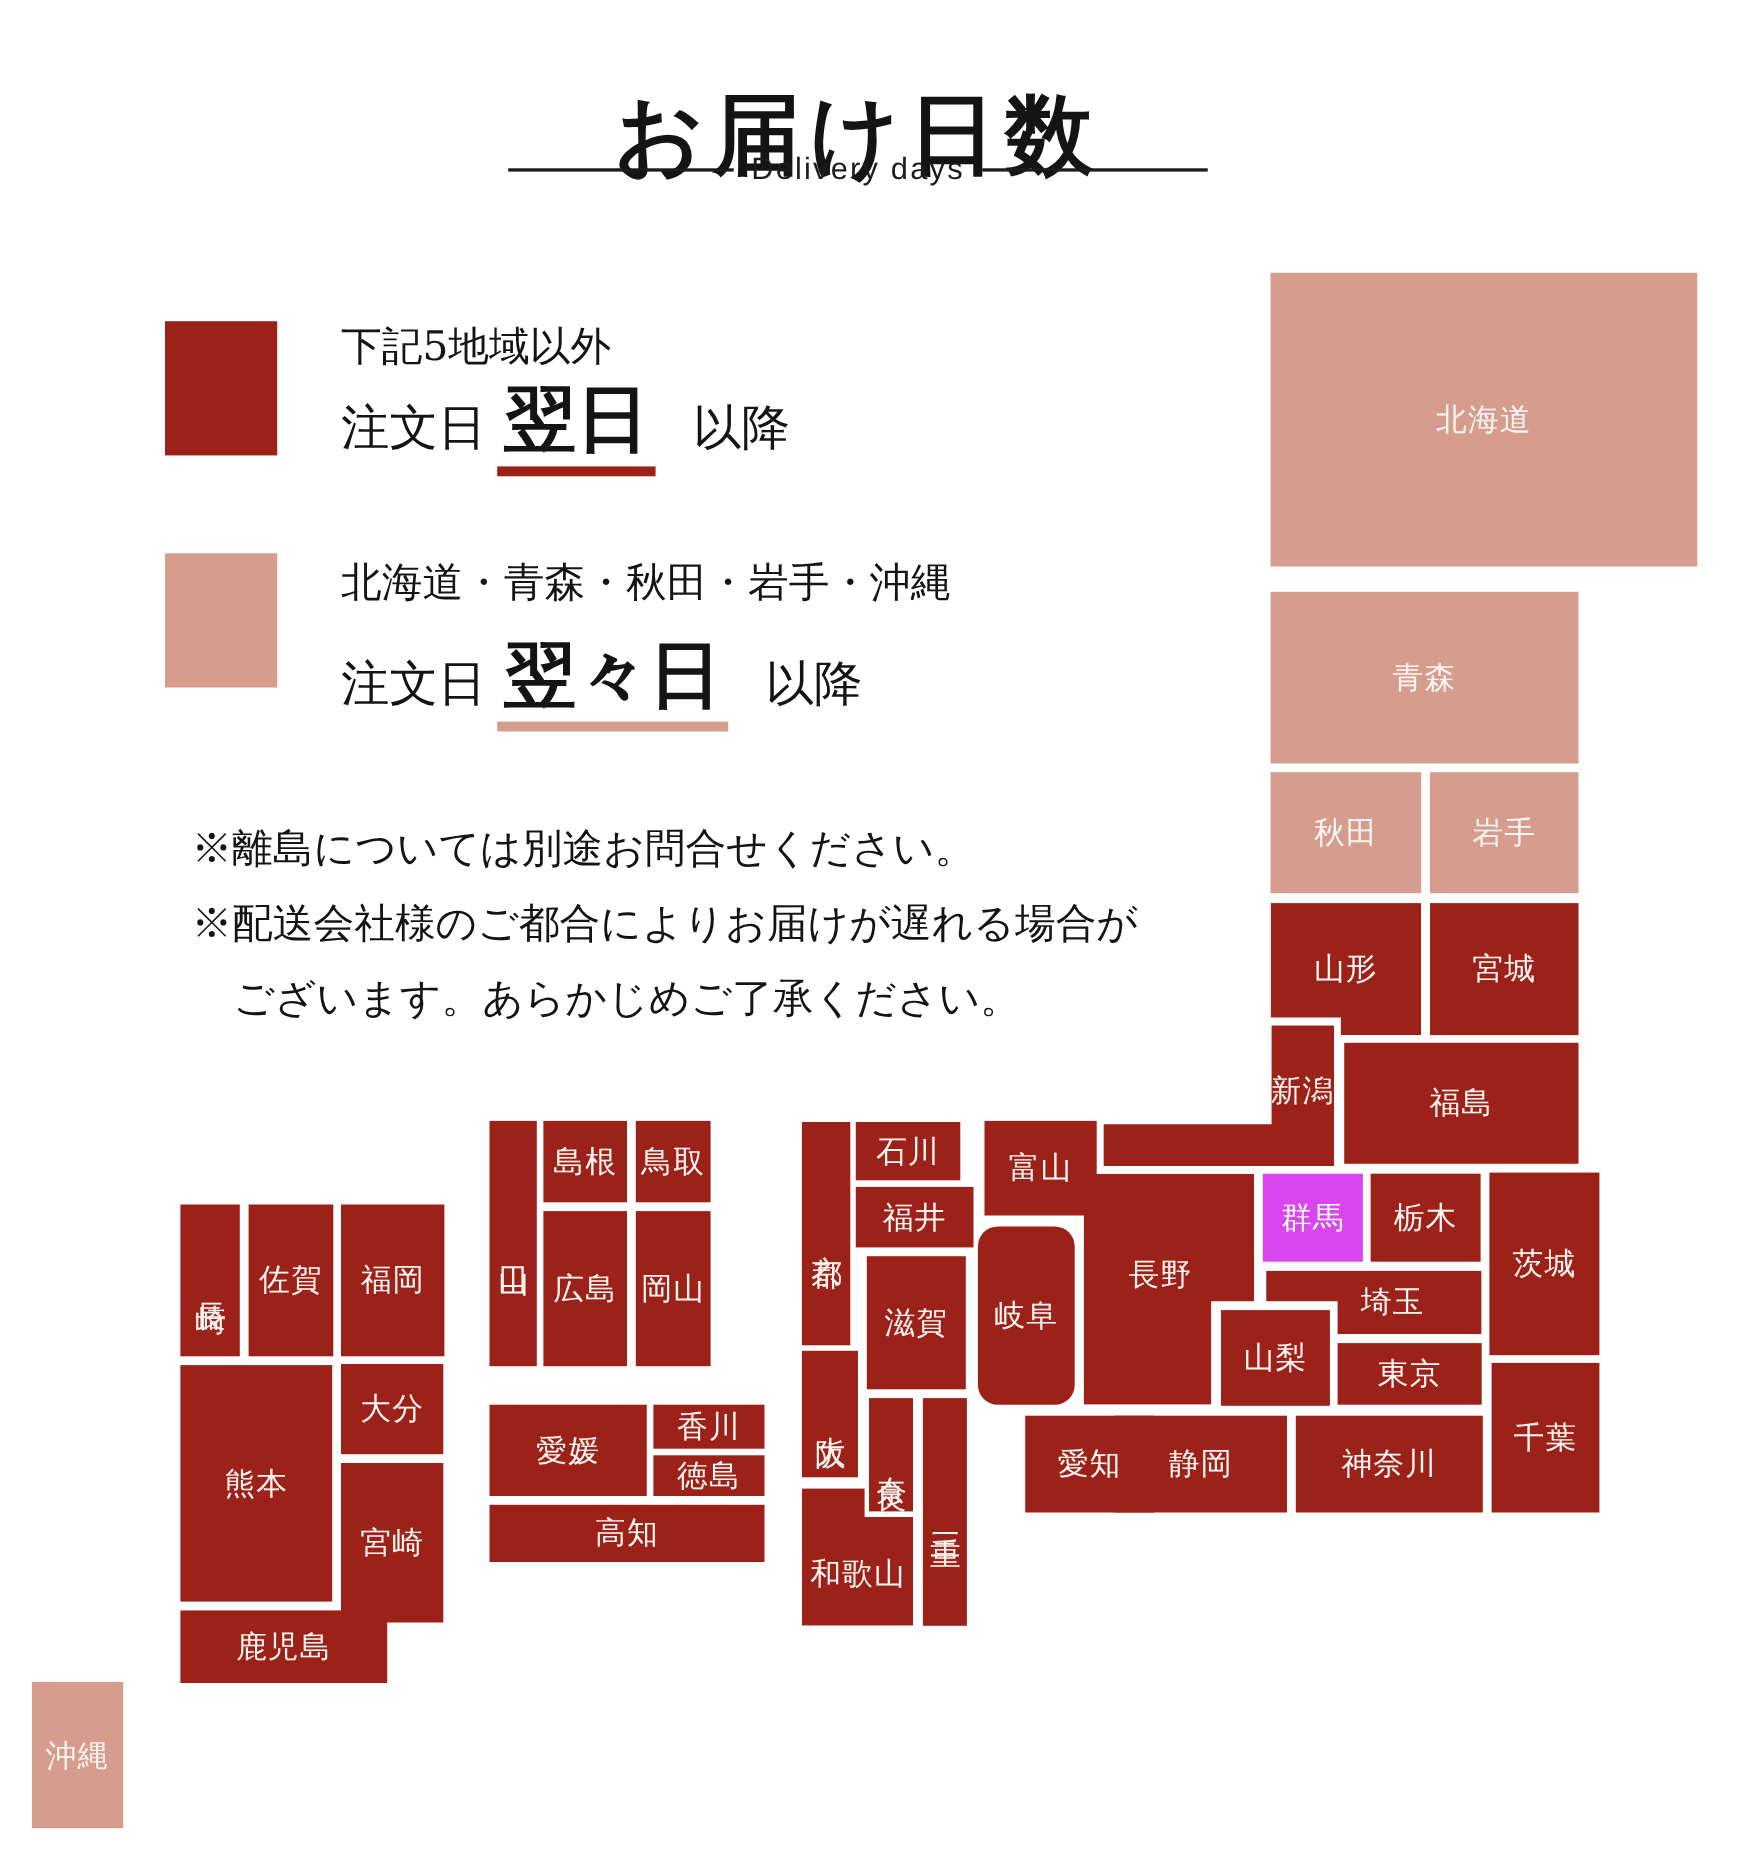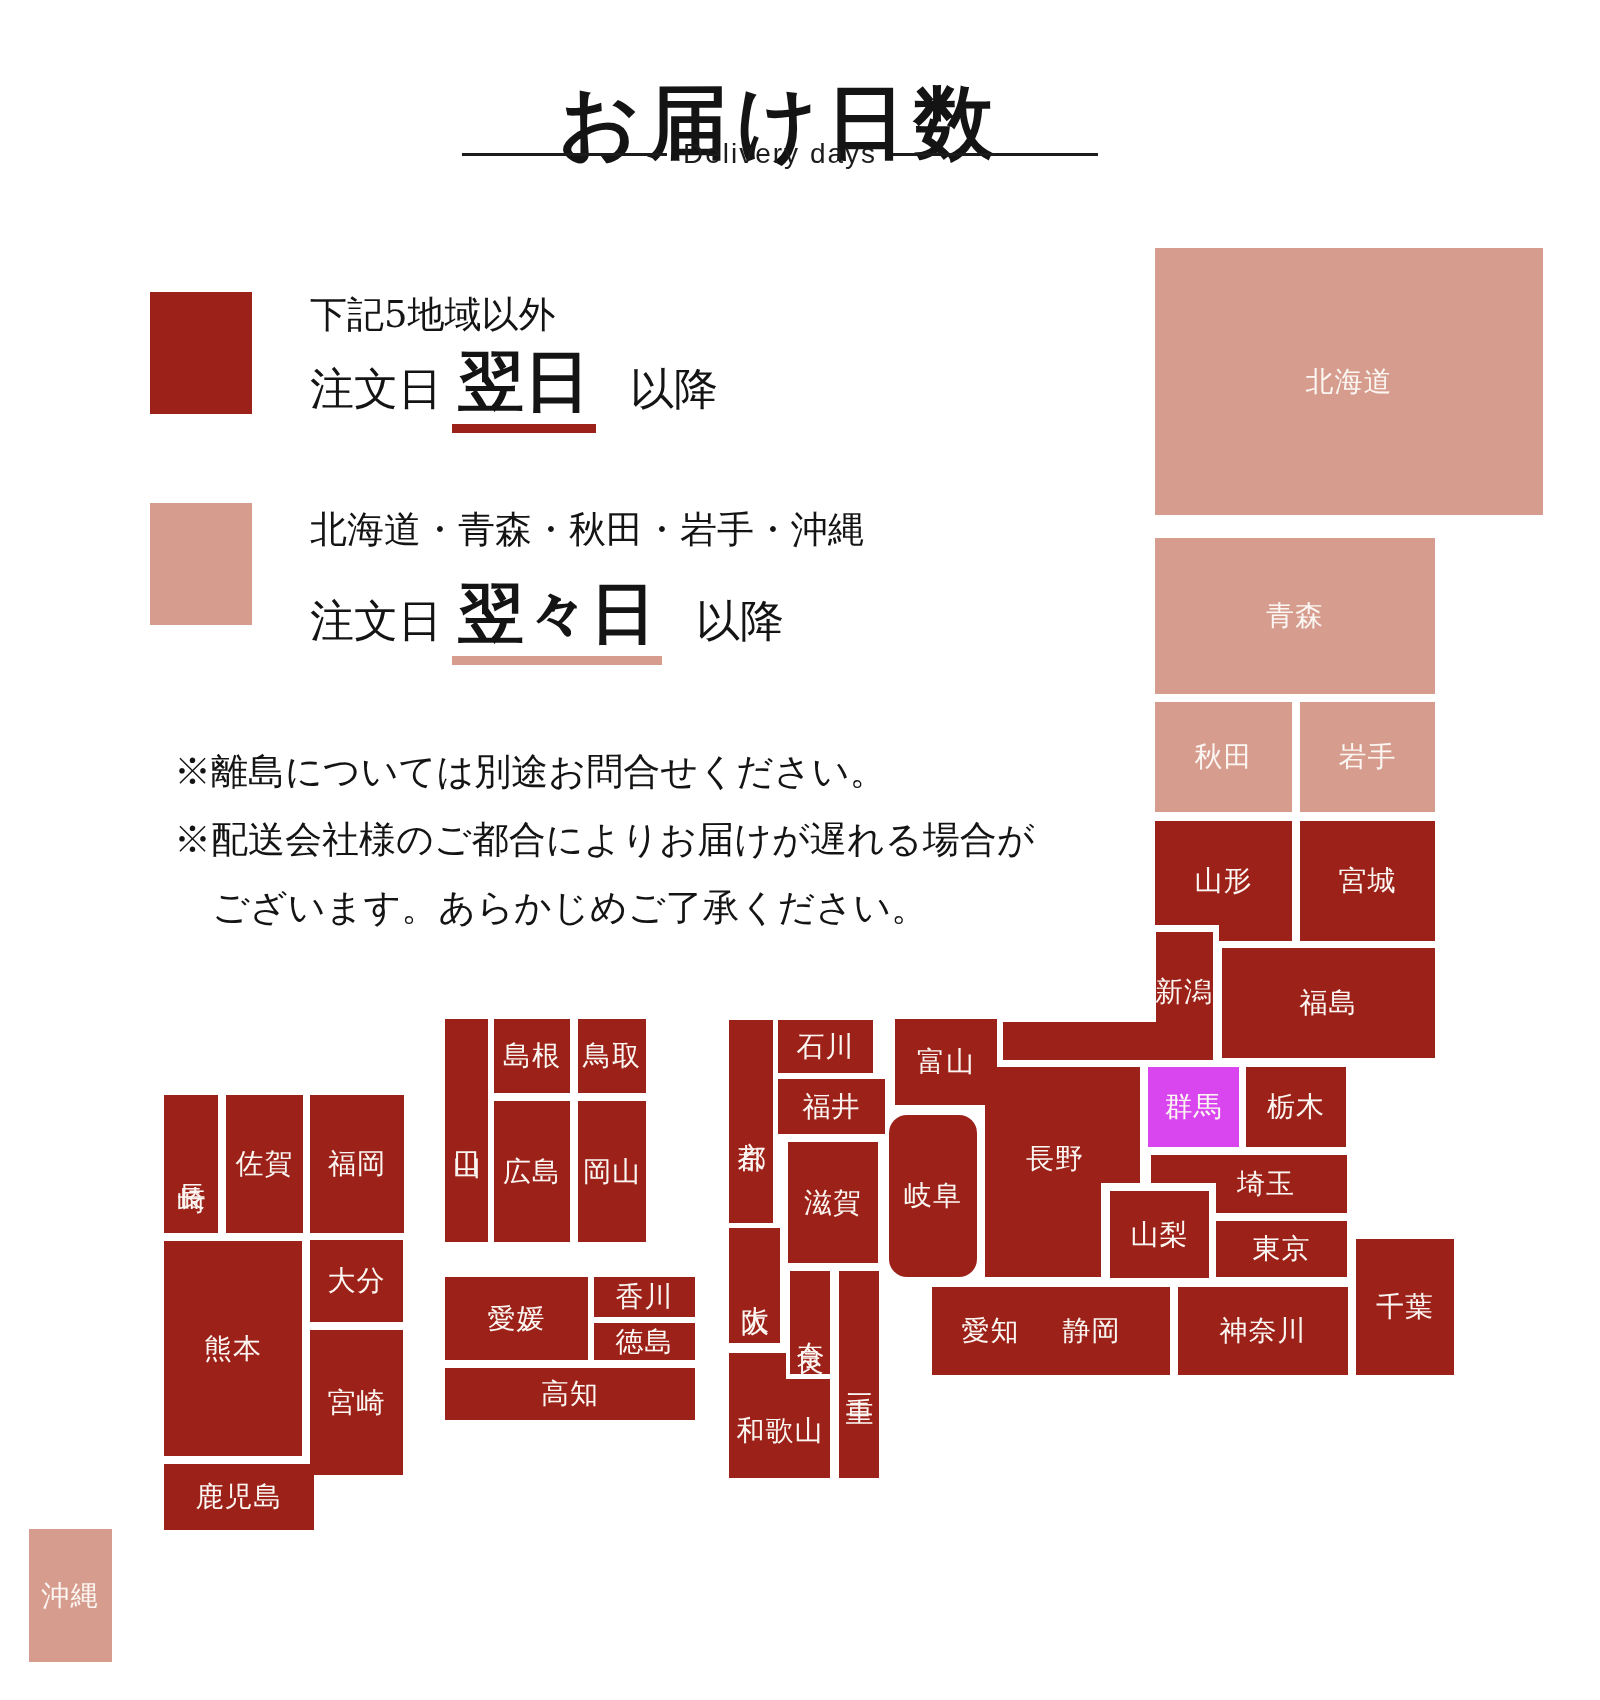--- a/index.html
+++ b/index.html
@@ -103,20 +103,23 @@
       </div>
       <div class="pref" style="left: 1222px; top: 948px; width: 213px; height: 110px; background: rgb(156, 34, 25);">
         <span class="pref-label" style="color: rgb(251, 246, 242);">福島</span>
       </div>
       <div class="pref" style="left: 1148px; top: 1067px; width: 91px; height: 80px; background: #d946ef;">
         <span class="pref-label" style="color: rgb(251, 246, 242);">群馬</span>
       </div>
       <div class="pref" style="left: 1246px; top: 1067px; width: 100px; height: 80px; background: rgb(156, 34, 25);">
         <span class="pref-label" style="color: rgb(251, 246, 242);">栃木</span>
       </div>
+      <div class="pref" style="left: 1354px; top: 1066px; width: 100px; height: 166px; background: rgb(156, 34, 25);">
+        <span class="pref-label" style="color: rgb(251, 246, 242);">茨城</span>
+      </div>
       <div class="pref" style="left: 1151px; top: 1155px; width: 196px; height: 58px; background: rgb(156, 34, 25); clip-path: polygon(0px 0px, 196px 0px, 196px 58px, 65px 58px, 65px 28px, 0px 28px);">
         <span class="pref-label abs" style="color: rgb(251, 246, 242); left: 115px; top: 29px;">埼玉</span>
       </div>
       <div class="pref" style="left: 1110px; top: 1191px; width: 99px; height: 87px; background: rgb(156, 34, 25);">
         <span class="pref-label" style="color: rgb(251, 246, 242);">山梨</span>
       </div>
       <div class="pref" style="left: 1216px; top: 1221px; width: 131px; height: 56px; background: rgb(156, 34, 25);">
         <span class="pref-label" style="color: rgb(251, 246, 242);">東京</span>
       </div>
       <div class="pref" style="left: 1356px; top: 1239px; width: 98px; height: 136px; background: rgb(156, 34, 25);">
@@ -202,21 +205,21 @@
       </div>
       <div class="pref" style="left: 310px; top: 1240px; width: 93px; height: 82px; background: rgb(156, 34, 25);">
         <span class="pref-label" style="color: rgb(251, 246, 242);">大分</span>
       </div>
       <div class="pref" style="left: 164px; top: 1241px; width: 138px; height: 215px; background: rgb(156, 34, 25);">
         <span class="pref-label" style="color: rgb(251, 246, 242);">熊本</span>
       </div>
       <div class="pref" style="left: 310px; top: 1330px; width: 93px; height: 145px; background: rgb(156, 34, 25);">
         <span class="pref-label" style="color: rgb(251, 246, 242);">宮崎</span>
       </div>
-      <div class="pref" style="left: 164px; top: 1464px; width: 150px; height: 66px; background: rgb(156, 34, 25);">
+      <div class="pref" style="left: 164px; top: 1464px; width: 188px; height: 66px; background: rgb(156, 34, 25);">
         <span class="pref-label" style="color: rgb(251, 246, 242);">鹿児島</span>
       </div>
       <div class="pref" style="left: 29px; top: 1529px; width: 83px; height: 133px; background: rgb(214, 156, 142);">
         <span class="pref-label" style="color: rgb(251, 246, 242);">沖縄</span>
       </div>
     </div>
 
 </div>
 
 </body></html>

